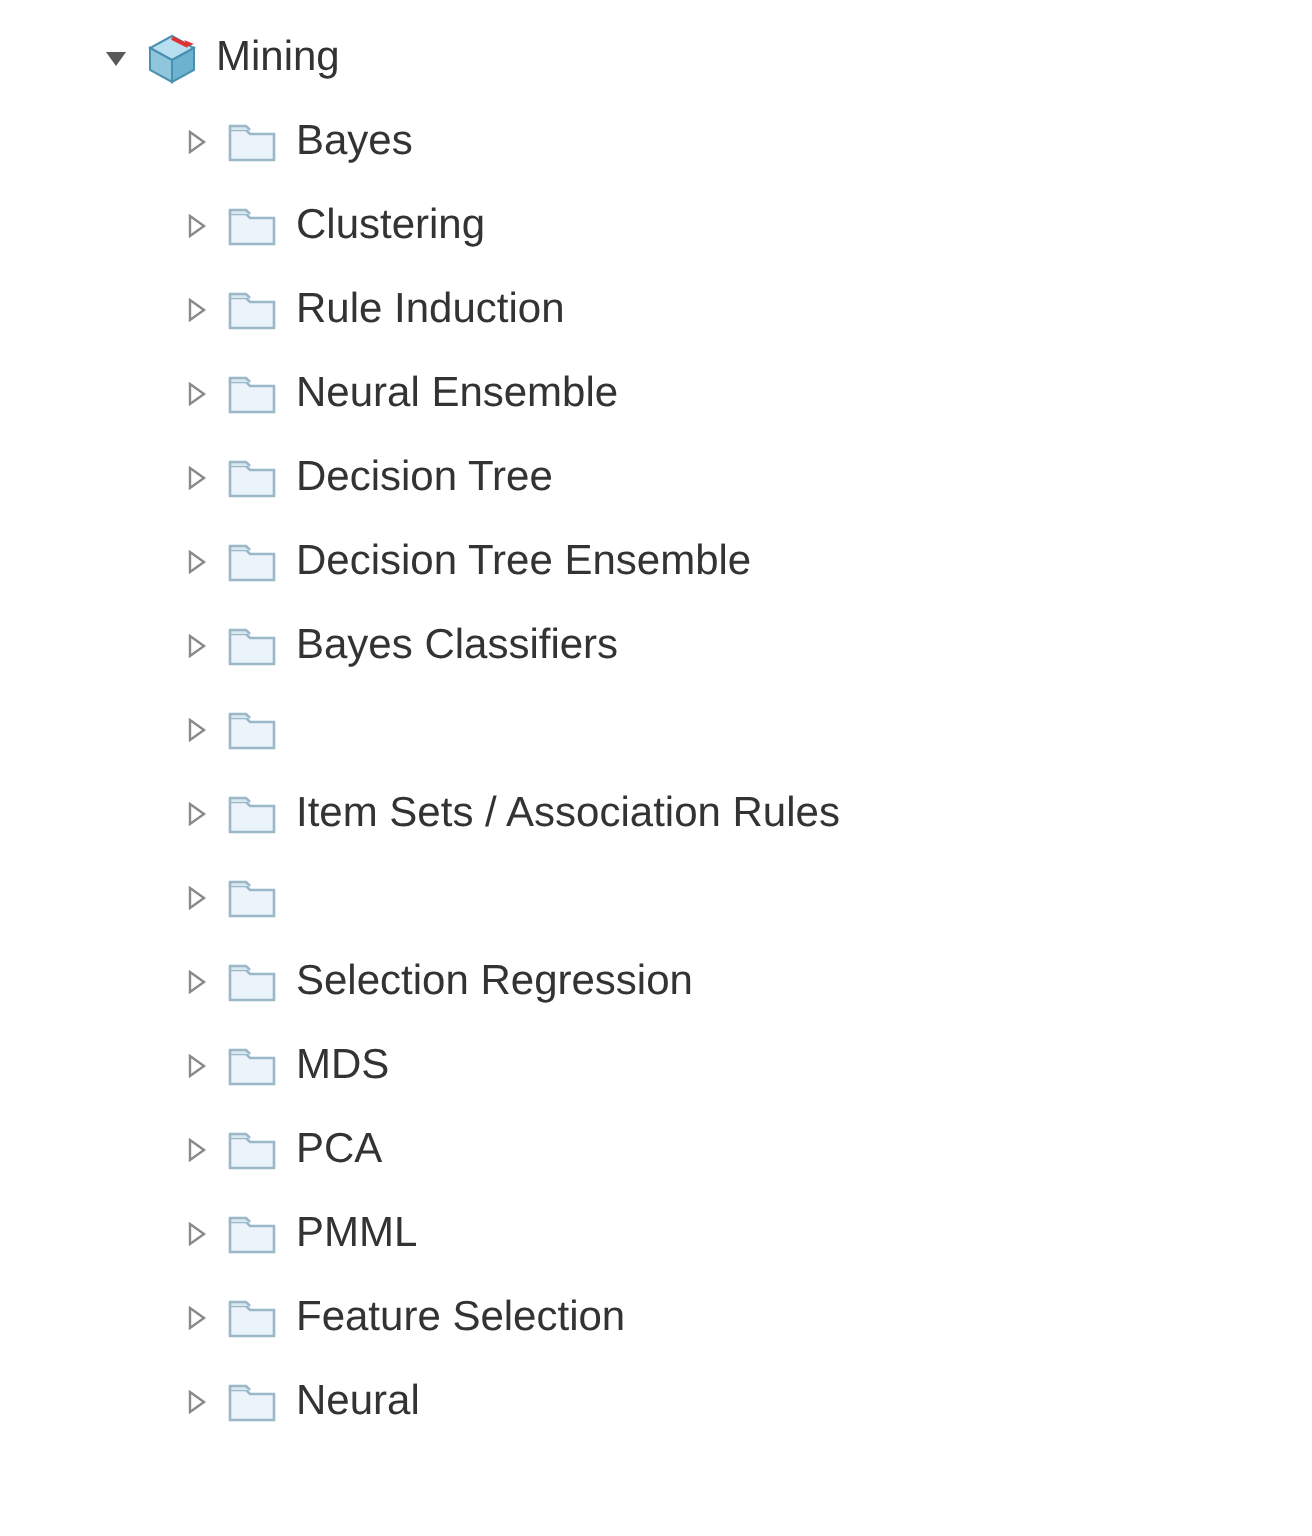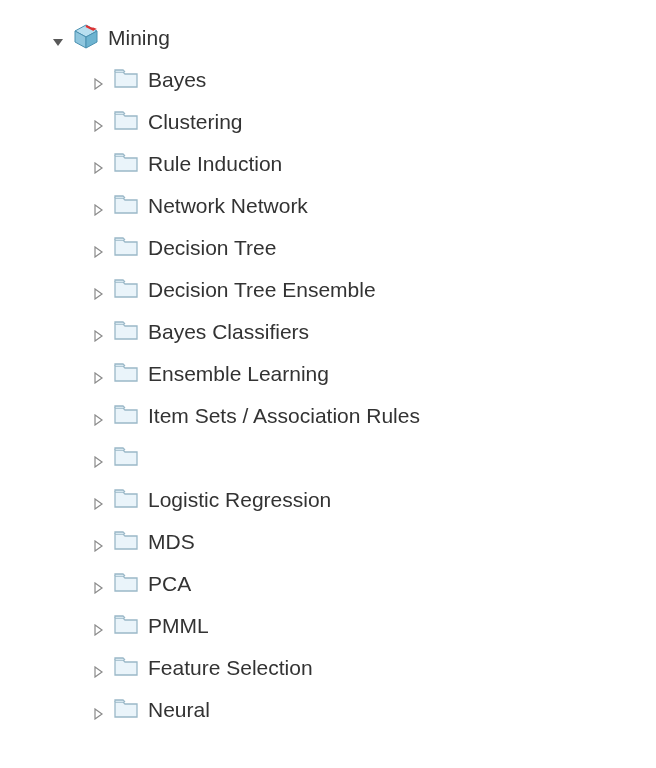--- a/index.html
+++ b/index.html
@@ -12,21 +12,21 @@
       font-family: "Segoe UI", Tahoma, sans-serif;
       font-size: 21px;
       color: #3a3a3a;
       padding: 8px 0;
     }
     .tree {
       user-select: none;
     }
     .tree-row {
       display: flex;
-      align-items: flex-end;
+      align-items: center;
       height: 42px;
       cursor: pointer;
     }
     .indent-1 {
       padding-left: 50px;
     }
     .indent-2 {
       padding-left: 90px;
     }
     .expander {
@@ -130,21 +130,21 @@
       <svg viewBox="0 0 12 12">
         <path d="M3 1 L10 6 L3 11 Z" fill="none" stroke="#8a8a8a" stroke-width="1.2"></path>
       </svg>
     </span>
     <span class="icon-box">
       <svg viewBox="0 0 28 28">
         <path d="M3 8 L11 8 L13 10 L25 10 L25 23 L3 23 Z" fill="#eaf4fa" stroke="#9ab8c8" stroke-width="1.3"></path>
         <path d="M3 8 L3 6 L11 6 L13 8" fill="#d8e8f0" stroke="#9ab8c8" stroke-width="1.3"></path>
       </svg>
     </span>
-    <span class="label">Network Network</span>
+    <span class="label">Neural Ensemble</span>
   </div>
 
   <div class="tree-row indent-2">
     <span class="expander">
       <svg viewBox="0 0 12 12">
         <path d="M3 1 L10 6 L3 11 Z" fill="none" stroke="#8a8a8a" stroke-width="1.2"></path>
       </svg>
     </span>
     <span class="icon-box">
       <svg viewBox="0 0 28 28">
@@ -190,21 +190,20 @@
       <svg viewBox="0 0 12 12">
         <path d="M3 1 L10 6 L3 11 Z" fill="none" stroke="#8a8a8a" stroke-width="1.2"></path>
       </svg>
     </span>
     <span class="icon-box">
       <svg viewBox="0 0 28 28">
         <path d="M3 8 L11 8 L13 10 L25 10 L25 23 L3 23 Z" fill="#eaf4fa" stroke="#9ab8c8" stroke-width="1.3"></path>
         <path d="M3 8 L3 6 L11 6 L13 8" fill="#d8e8f0" stroke="#9ab8c8" stroke-width="1.3"></path>
       </svg>
     </span>
-    <span class="label">Ensemble Learning</span>
   </div>
 
   <div class="tree-row indent-2">
     <span class="expander">
       <svg viewBox="0 0 12 12">
         <path d="M3 1 L10 6 L3 11 Z" fill="none" stroke="#8a8a8a" stroke-width="1.2"></path>
       </svg>
     </span>
     <span class="icon-box">
       <svg viewBox="0 0 28 28">
@@ -234,21 +233,21 @@
       <svg viewBox="0 0 12 12">
         <path d="M3 1 L10 6 L3 11 Z" fill="none" stroke="#8a8a8a" stroke-width="1.2"></path>
       </svg>
     </span>
     <span class="icon-box">
       <svg viewBox="0 0 28 28">
         <path d="M3 8 L11 8 L13 10 L25 10 L25 23 L3 23 Z" fill="#eaf4fa" stroke="#9ab8c8" stroke-width="1.3"></path>
         <path d="M3 8 L3 6 L11 6 L13 8" fill="#d8e8f0" stroke="#9ab8c8" stroke-width="1.3"></path>
       </svg>
     </span>
-    <span class="label">Logistic Regression</span>
+    <span class="label">Selection Regression</span>
   </div>
 
   <div class="tree-row indent-2">
     <span class="expander">
       <svg viewBox="0 0 12 12">
         <path d="M3 1 L10 6 L3 11 Z" fill="none" stroke="#8a8a8a" stroke-width="1.2"></path>
       </svg>
     </span>
     <span class="icon-box">
       <svg viewBox="0 0 28 28">

